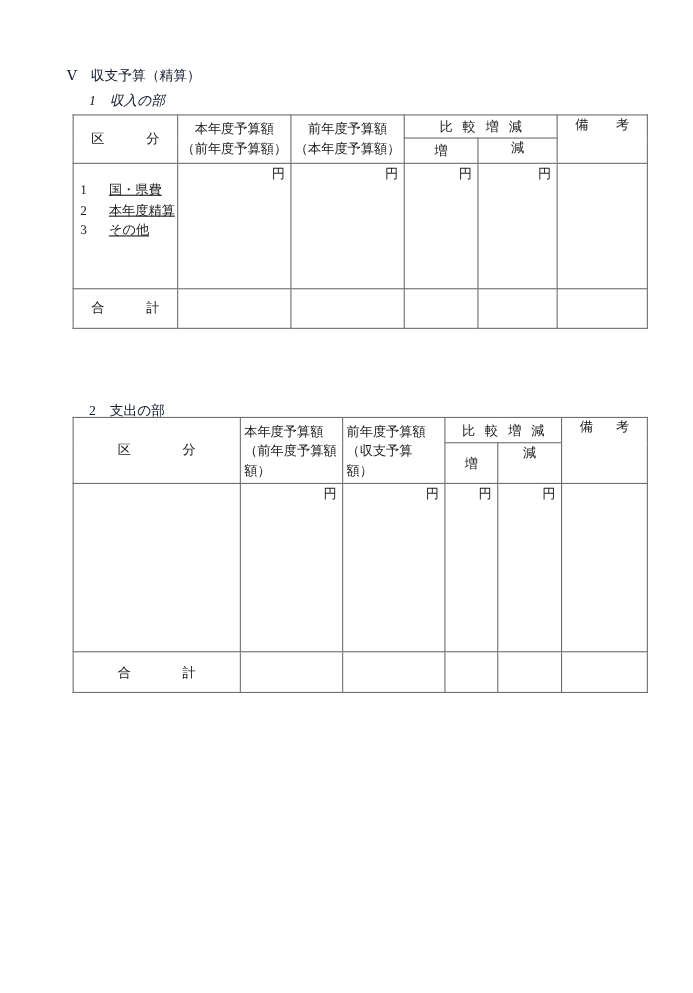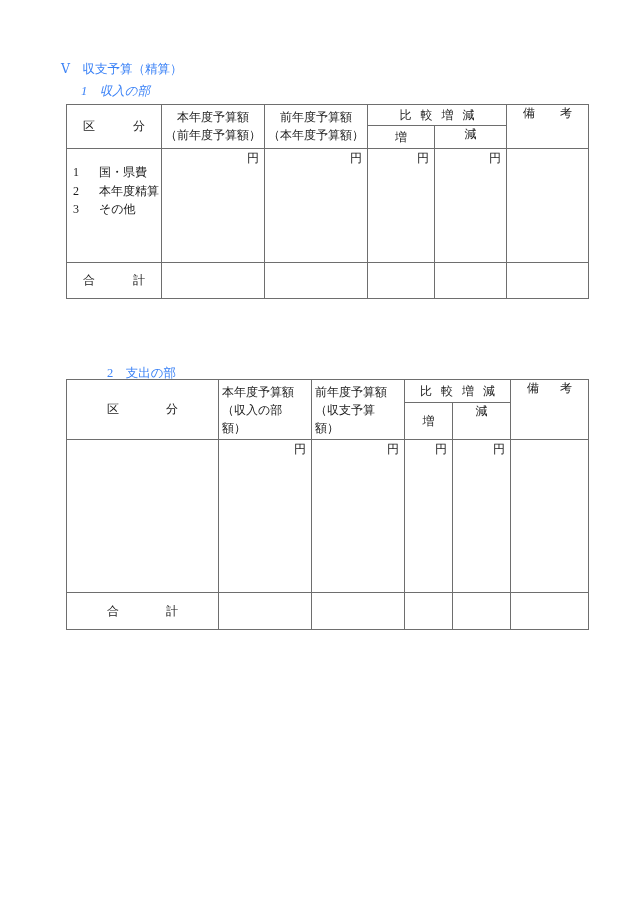--- a/index.html
+++ b/index.html
@@ -23,25 +23,25 @@
     height: 903px;
     overflow: hidden;
   }
 
   
   .section-heading {
     position: absolute;
     font-size: 12.5px;
     line-height: 1;
     white-space: pre;
-    color: #3b82f6;
+    color: #0f172a;
   }
   #doc-heading { left: 61px; top: 63px; }
   #sub-heading-1 { left: 81px; top: 85px; font-style: italic; }
-  #sub-heading-2 { left: 81px; top: 367px; margin-left: 26px; }
+  #sub-heading-2 { left: 81px; top: 367px; }
 
   
   .form-table {
     position: absolute;
     border-collapse: collapse;
     table-layout: fixed;
     font-size: 12px;
     color: #1a1a1a;
   }
   .form-table td {
@@ -174,21 +174,21 @@
       <tr>
         <td style="height:22px;">
           <div class="c-mid">増</div>
         </td>
         <td>
           <div class="c-mid">減</div>
         </td>
       </tr>
 
       <tr>
-        <td style="height:113px;">
+        <td style="height:113px;text-decoration:underline;">
           <div class="row-items">
             <div>
               <span class="num">1</span><span>国・県費</span>
             </div>
             <div>
               <span class="num">2</span><span>本年度精算</span>
             </div>
             <div>
               <span class="num">3</span><span>その他</span>
             </div>
@@ -255,21 +255,21 @@
           <div class="c-mid">
             <span class="label-split wide">
               <span>区</span>
               <span>分</span>
             </span>
           </div>
         </td>
         <td rowspan="2">
           <div class="multiline-head">
             <div>本年度予算額</div>
-            <div>（収入の部</div>
+            <div>（前年度予算額</div>
             <div>額）</div>
           </div>
         </td>
         <td rowspan="2">
           <div class="multiline-head">
             <div>前年度予算額</div>
             <div>（収支予算</div>
             <div>額）</div>
           </div>
         </td>

